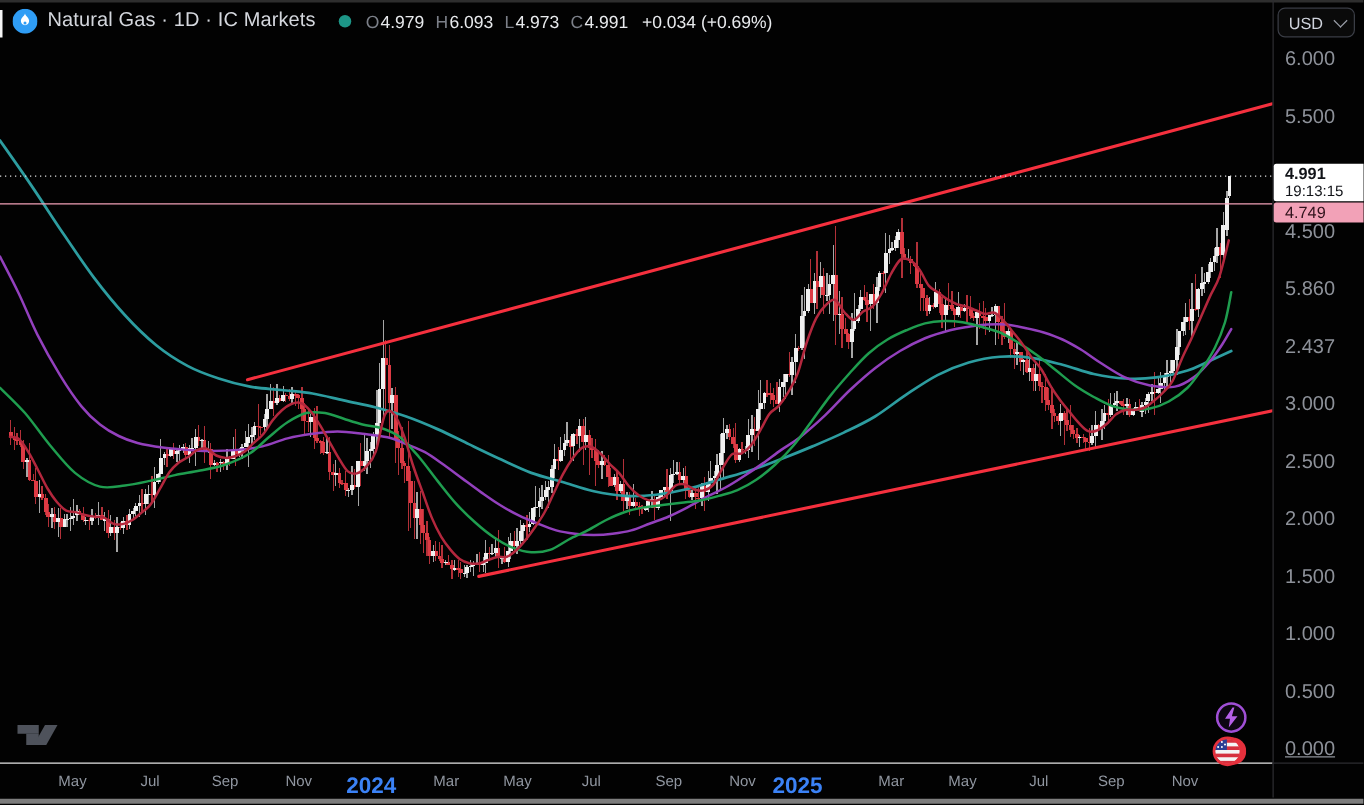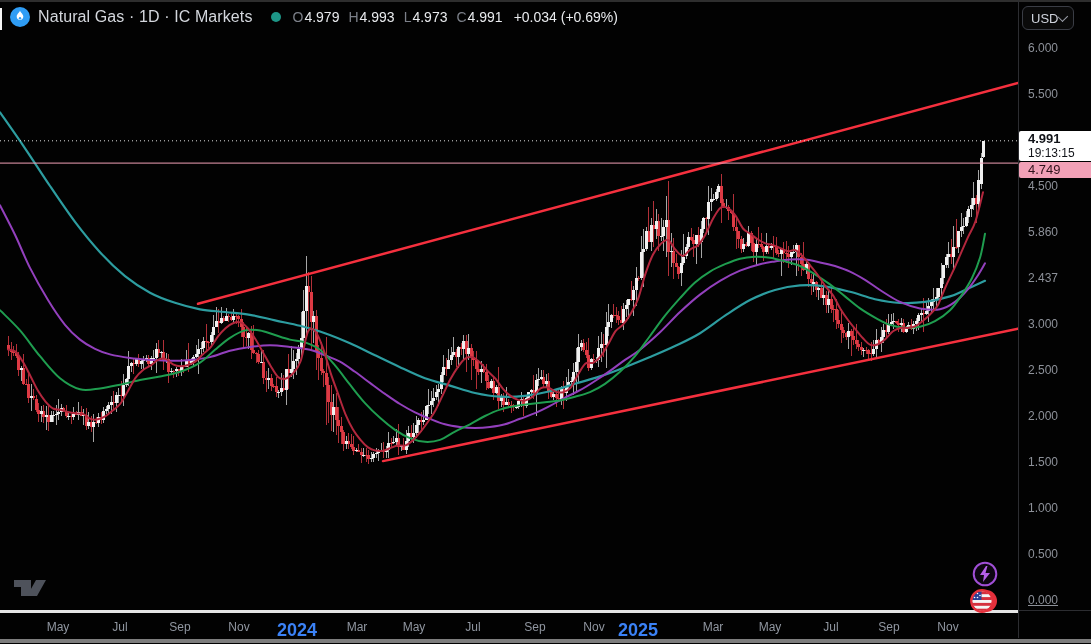--- a/index.html
+++ b/index.html
@@ -10,35 +10,35 @@
   
   .header{position:absolute;left:10px;top:2px;height:30px;display:flex;align-items:center;gap:8px;}
   .sym-icon{width:20px;height:20px;flex:0 0 auto;}
   .title{font-size:16px;font-weight:500;color:#d4d7dd;letter-spacing:.1px;margin-right:10px;}
   .status-dot{width:10px;height:10px;border-radius:50%;background:#1d9687;margin-right:4px;}
   .ohlc{display:flex;align-items:center;gap:9px;font-size:14px;color:#e8eaed;}
   .ohlc .pair{display:flex;gap:1px;}
   .ohlc .k{color:#7c8089;}
   .ohlc .chg{margin-left:2px;}
   
-  .usd-btn{position:absolute;left:1022px;top:6px;width:52px;height:24px;border:1px solid #3a3d45;
+  .usd-btn{position:absolute;left:1022px;top:6px;width:62px;height:24px;border:1px solid #3a3d45;
        border-radius:6px;display:flex;align-items:center;justify-content:space-between;
        padding:0 8px;box-sizing:border-box;color:#cfd3dc;font-size:13px;cursor:pointer;background:#0a0a0a;}
   .chev{width:7px;height:7px;border-right:1.6px solid #9a9ea8;border-bottom:1.6px solid #9a9ea8;
        transform:rotate(45deg) translateY(-2px);}
   
   #chart-svg{position:absolute;left:0;top:0;}
   
   .price-axis{position:absolute;left:1018px;top:0;width:73px;height:610px;border-left:1px solid #2c2d31;}
-  .ptick{position:absolute;left:9px;font-size:12px;color:#8d9199;transform:translateY(-50%);}
+  .ptick{position:absolute;left:9px;font-size:16px;color:#8d9199;transform:translateY(-50%);}
   .plabel{position:absolute;left:0;width:100%;box-sizing:border-box;padding:1px 0 1px 9px;
        font-size:13px;line-height:14px;border-radius:2px 0 0 2px;}
   .plabel .cd{font-size:12px;}
   
-  .time-axis{position:absolute;left:0;top:610px;width:1018px;height:28px;border-top:3px solid #e5e5e5;overflow:hidden;}
+  .time-axis{position:absolute;left:0;top:610px;width:1018px;height:28px;border-top:1px solid #e5e5e5;overflow:hidden;}
   .ttick{position:absolute;top:7px;transform:translateX(-50%);font-size:12px;color:#9096a0;white-space:nowrap;}
   .ttick.bold{font-weight:700;color:#3b82f6;font-size:18px;}
   .axis-corner{position:absolute;left:1018px;top:610px;width:73px;height:28px;border-top:1px solid #2c2d31;border-left:1px solid #2c2d31;box-sizing:border-box;}
   .bottom-strip{position:absolute;left:0;top:639px;width:100%;height:4px;background:#7d7d7d;}
   
   .watermark{position:absolute;left:12px;top:576px;opacity:.85;cursor:pointer;}
   .fab{position:absolute;cursor:pointer;}
 </style>
 </head>
 <body>
@@ -70,21 +70,21 @@
     </svg>
     <span class="title">Natural Gas · 1D · IC Markets</span>
     <span class="status-dot"></span>
     <div class="ohlc">
       <span class="pair">
           <span class="k">O</span>
           <span>4.979</span>
         </span>
       <span class="pair">
           <span class="k">H</span>
-          <span>4.993</span>
+          <span>6.093</span>
         </span>
       <span class="pair">
           <span class="k">L</span>
           <span>4.973</span>
         </span>
       <span class="pair">
           <span class="k">C</span>
           <span>4.991</span>
         </span>
       <span class="chg">+0.034 (+0.69%)</span>

